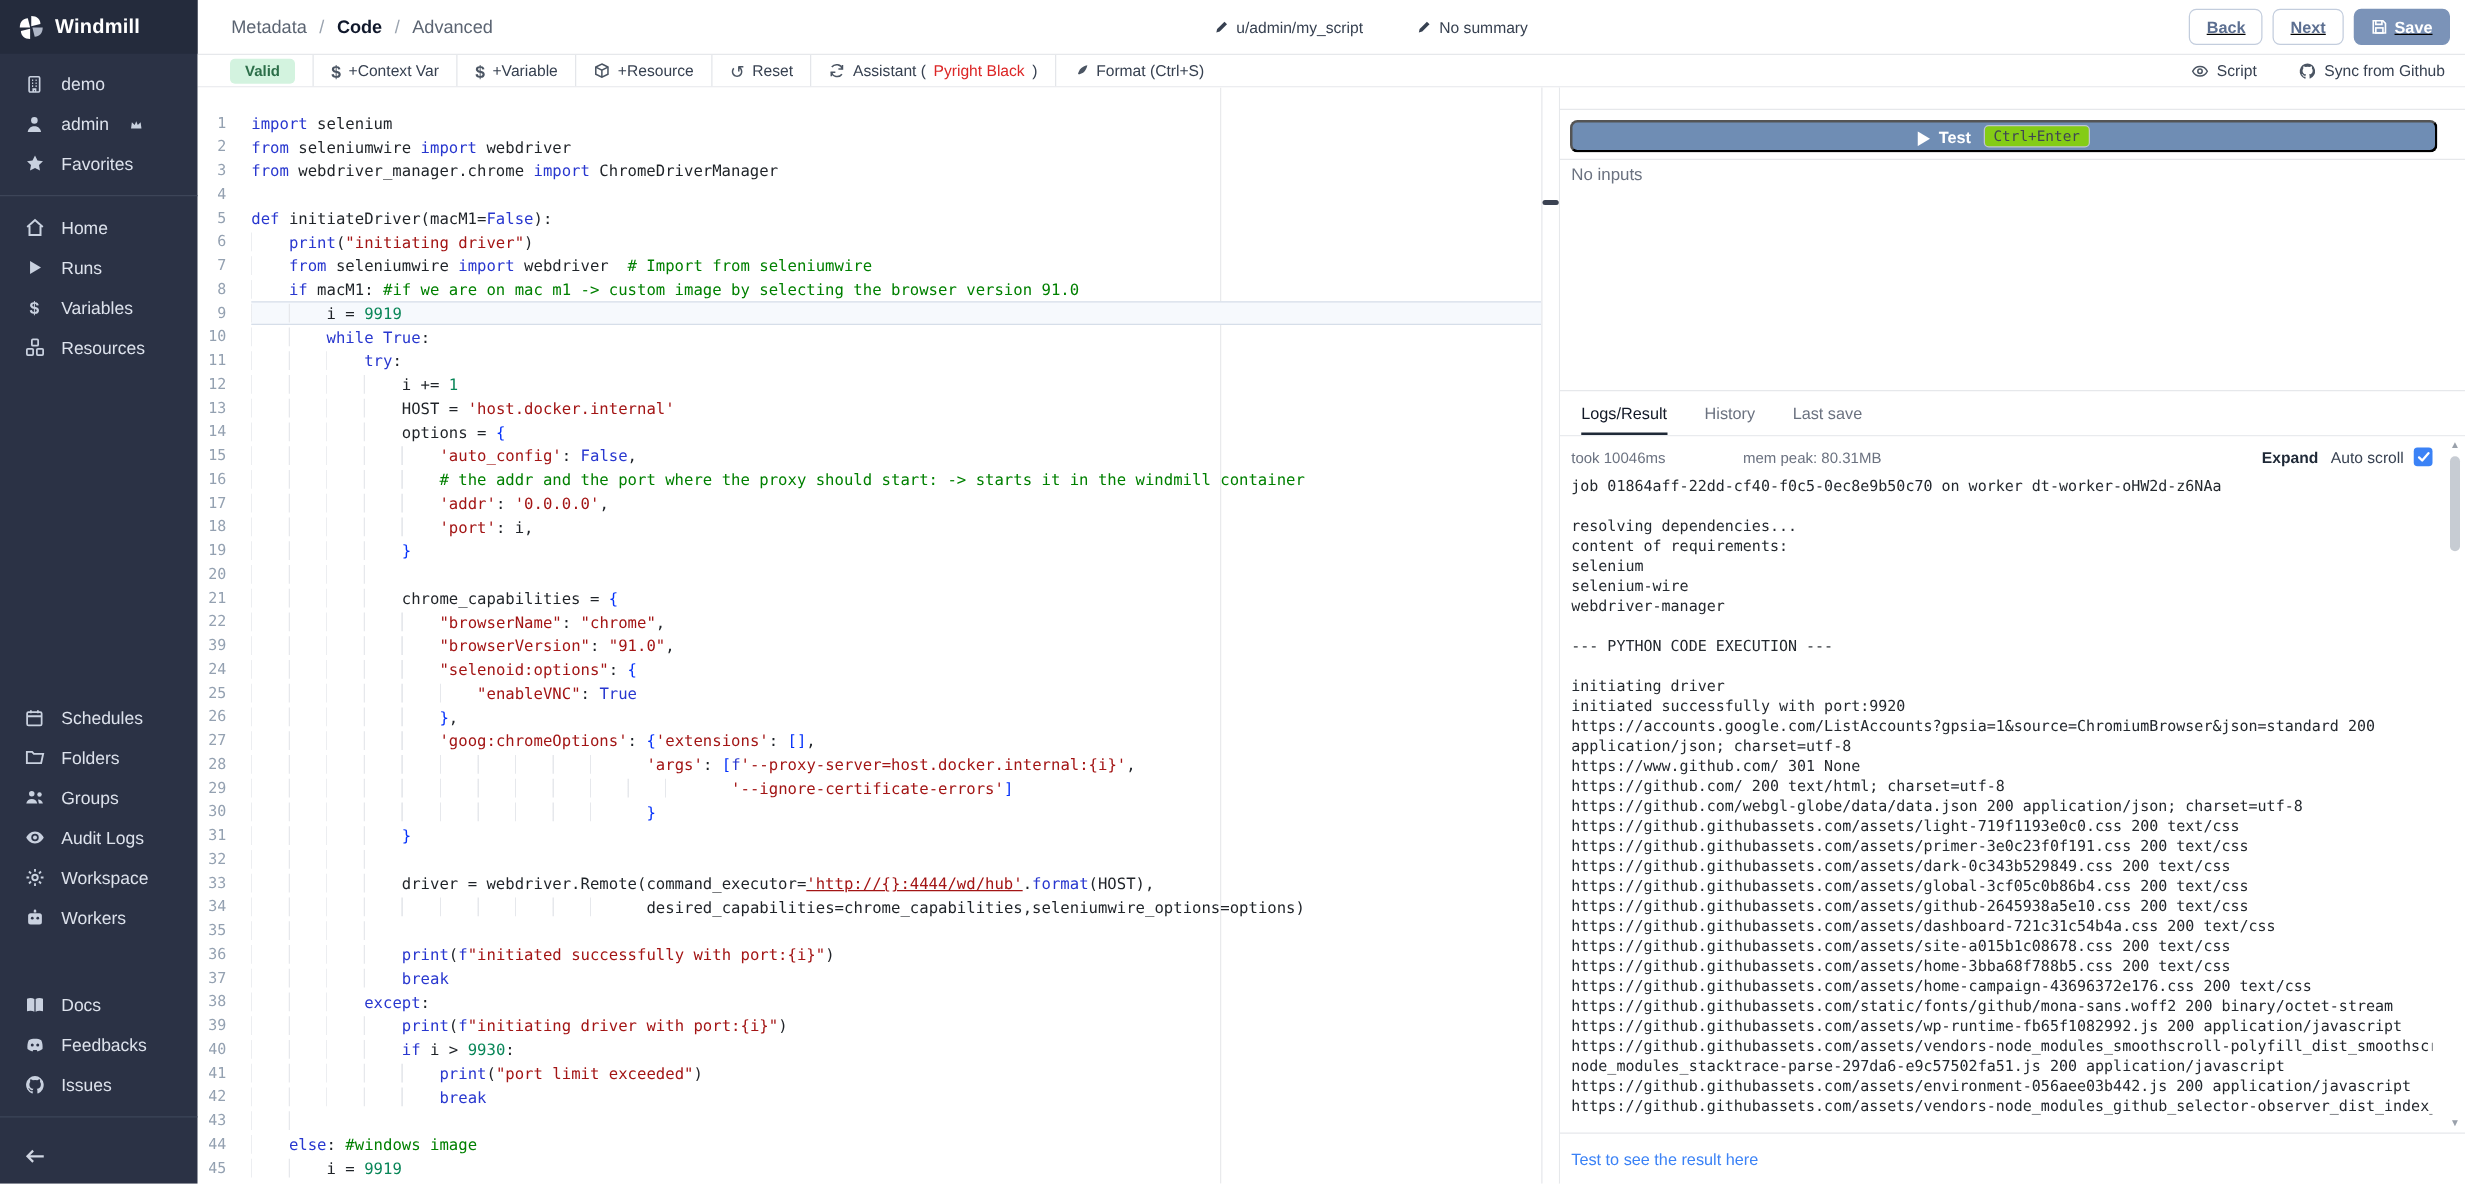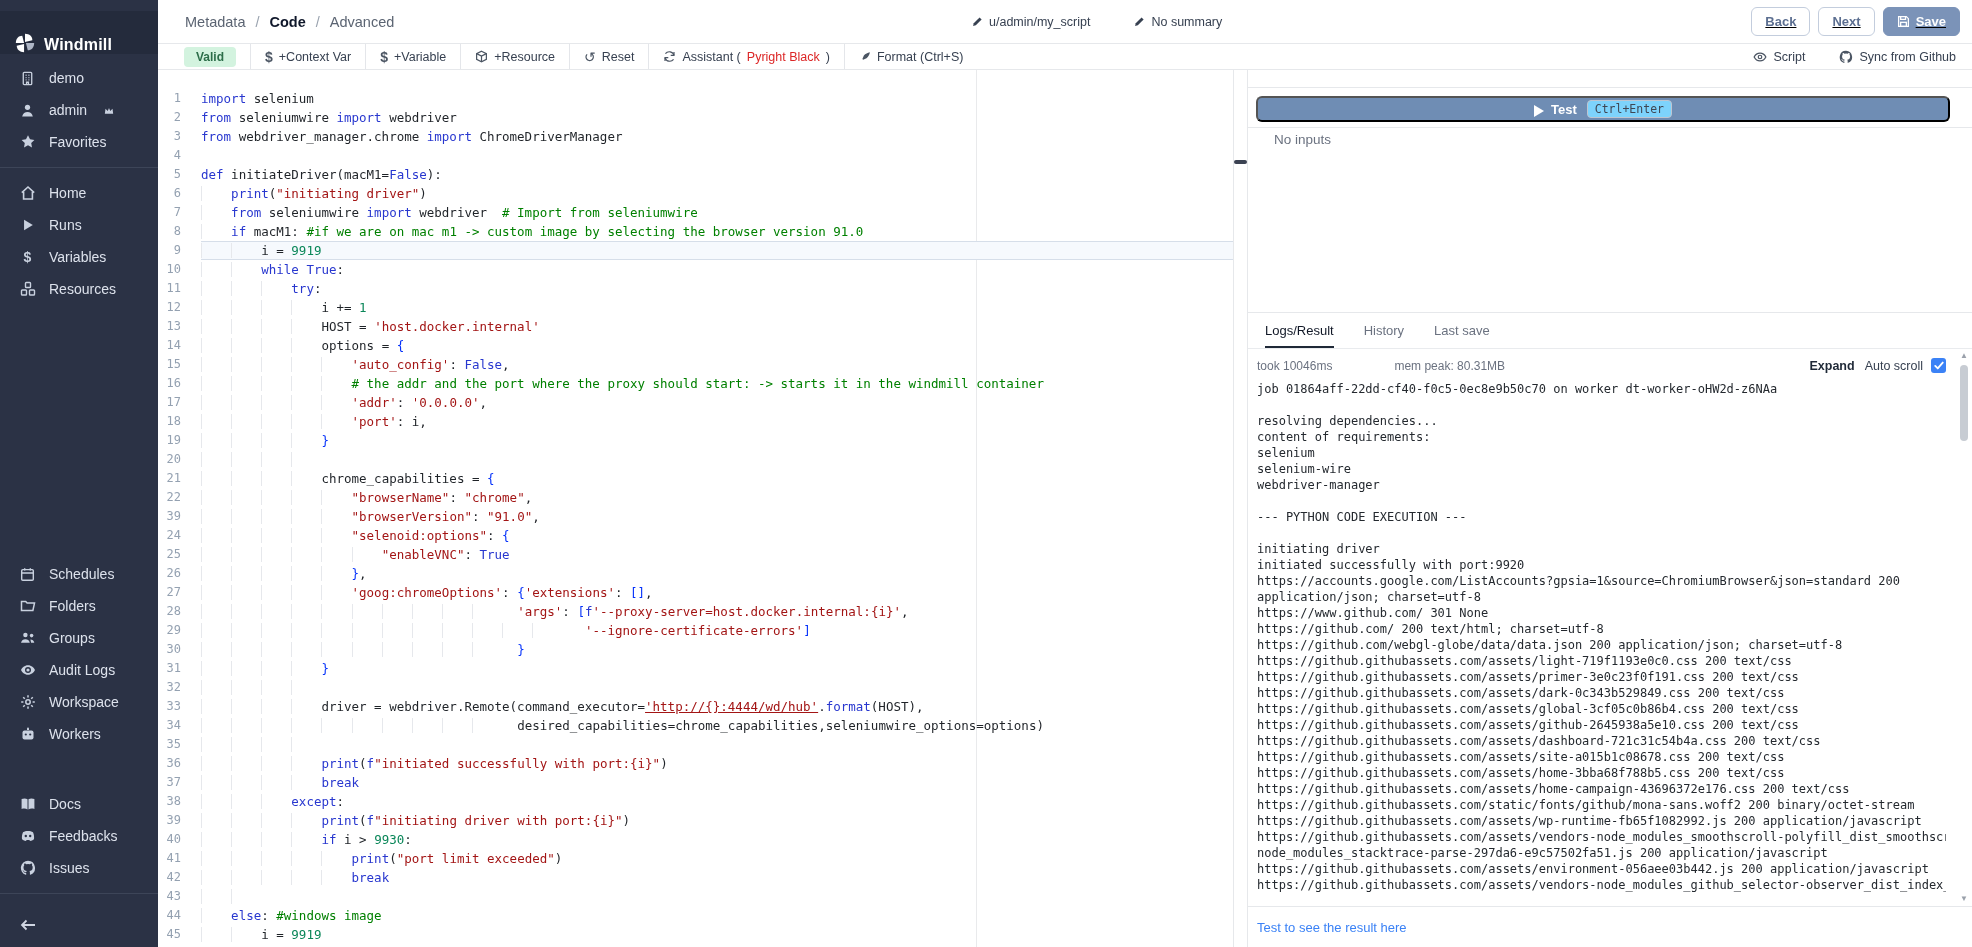--- a/index.html
+++ b/index.html
@@ -4,22 +4,22 @@
 <style>
   * { margin:0; padding:0; box-sizing:border-box; }
   html,body { width:1972px; height:947px; overflow:hidden; background:#fff;
               font-family:"Liberation Sans", sans-serif; }
   .app { position:relative; width:1972px; height:947px; }
 
   
   .sidebar { position:absolute; left:0; top:0; width:158px; height:947px;
              background:var(--sidebar,#2b3245); color:#dde2ec; z-index:5;
              display:flex; flex-direction:column; }
-  .logo-block { height:43px; background:#242b3c; display:flex; align-items:flex-end;
-                padding-left:14px; gap:8px;margin-top:11px; }
+  .logo-block { height:43px; background:#242b3c; display:flex; align-items:center;
+                padding-left:14px; gap:8px; }
   .logo-text { font-size:16px; font-weight:700; color:#fff; letter-spacing:.2px; }
   .sb-item { display:flex; align-items:center; gap:13px; padding:8px 0 8px 19px;
              font-size:14px; font-weight:500; color:#dde2ec; cursor:pointer; }
   .sb-item .ic { width:17px; display:flex; justify-content:center; flex:none; }
   .sb-group-top { padding-top:8px; }
   .sb-divider { height:1px; background:#3d4558; margin:9px 0; }
   .sb-spacer { flex:1; }
   .txtico { font-weight:700; font-size:14px; color:#c9d1df; }
   .crown { margin-left:4px; display:inline-flex; }
   .sb-collapse { padding:14px 0 14px 19px; }
@@ -81,24 +81,24 @@
                   background:#3b4252; border-radius:2px; cursor:col-resize; }
 
   
   .rpanel { position:absolute; left:1247px; top:70px; right:0; bottom:0; background:#fff;
             border-left:1px solid #e6e8eb; }
   .rp-run { position:absolute; top:17px; left:0; right:0; height:41px;
             border-top:1px solid #e6e8eb; border-bottom:1px solid #e6e8eb; padding:8px 22px 0 8px; }
   .test-btn { width:100%; height:26px; background:var(--test,#6f8db4); border-radius:6px;
               display:flex; align-items:center; justify-content:center; gap:10px;
               color:#fff; font-size:13px; font-weight:700; cursor:pointer; }
-  .kbd { background:#7dd3fc; border:1px solid #bfc5d0; color:#3f4653; font-weight:400;
+  .kbd { background:#84cc16; border:1px solid #bfc5d0; color:#3f4653; font-weight:400;
          font-family:"DejaVu Sans Mono", monospace; font-size:11.5px; padding:1px 7px;
          border-radius:4px; }
-  .no-inputs { position:absolute; top:62px; left:26px; font-size:13.5px; color:#6b7280; }
+  .no-inputs { position:absolute; top:62px; left:9px; font-size:13.5px; color:#6b7280; }
 
   .rp-logs { position:absolute; top:242px; left:0; right:0; bottom:0; border-top:1px solid #e6e8eb; }
   .tabs { display:flex; gap:30px; padding:10px 0 0 17px; font-size:13px; height:36px;
           border-bottom:1px solid #e9ebee; }
   .tab { color:#6b7280; padding-bottom:9px; cursor:pointer; }
   .tab.active { color:#111827; border-bottom:2px solid #1f2937; }
   .stats-row { display:flex; align-items:center; padding:9px 26px 0 9px; font-size:12px; color:#6b7280; }
   .stat-mem { margin-left:62px; }
   .expand { margin-left:auto; font-weight:700; color:#1f2937; font-size:12.5px; cursor:pointer; }
   .autoscroll { margin-left:10px; color:#374151; font-size:12.5px; }

